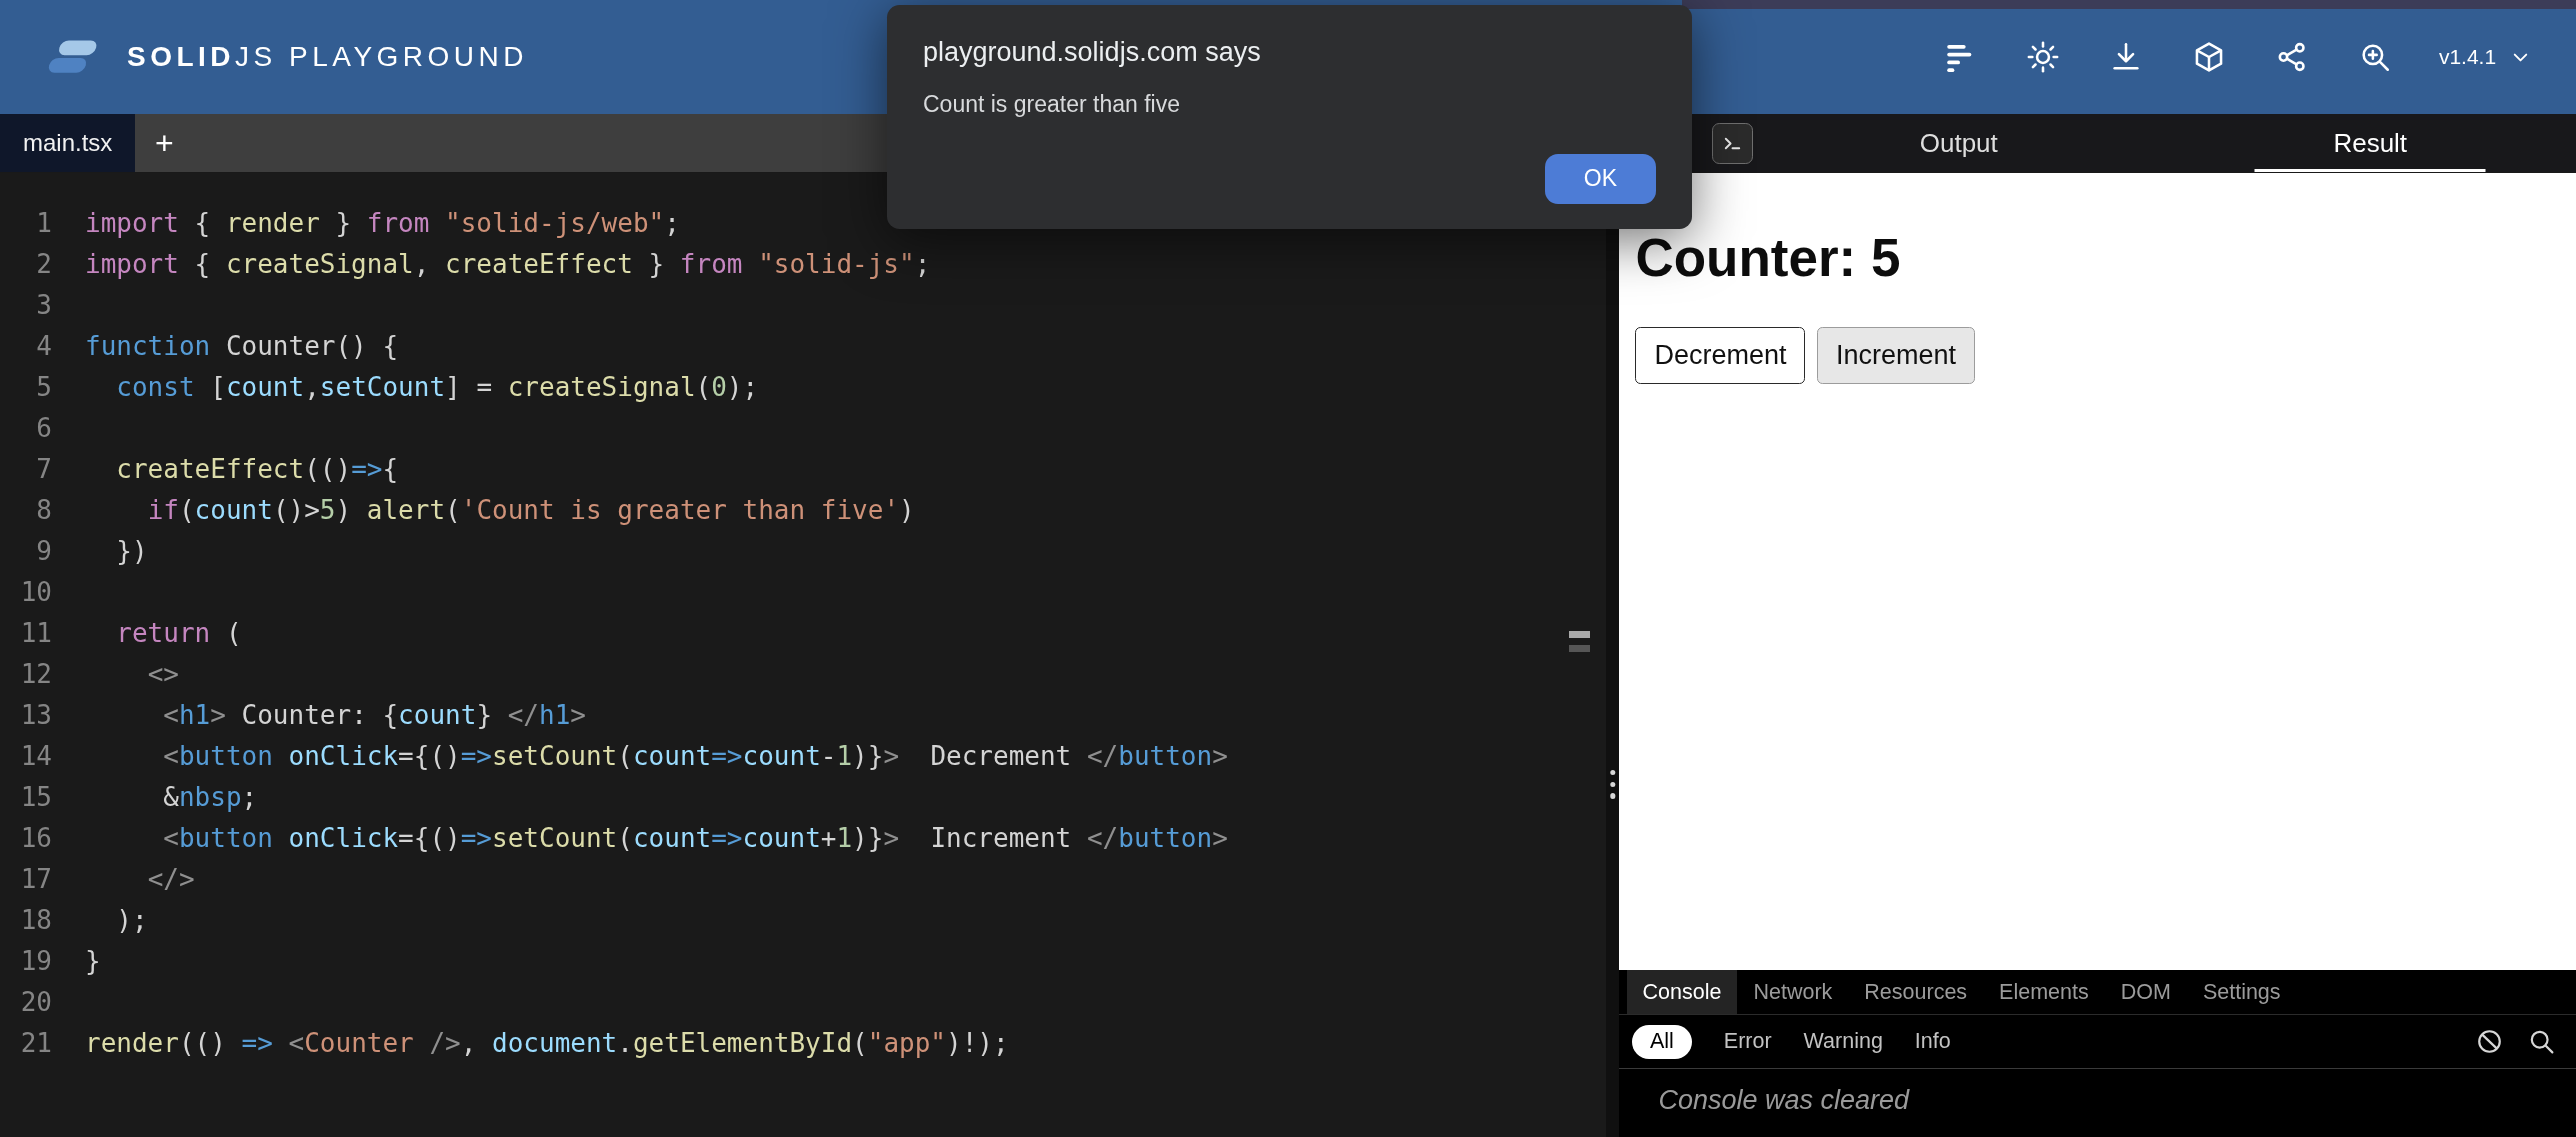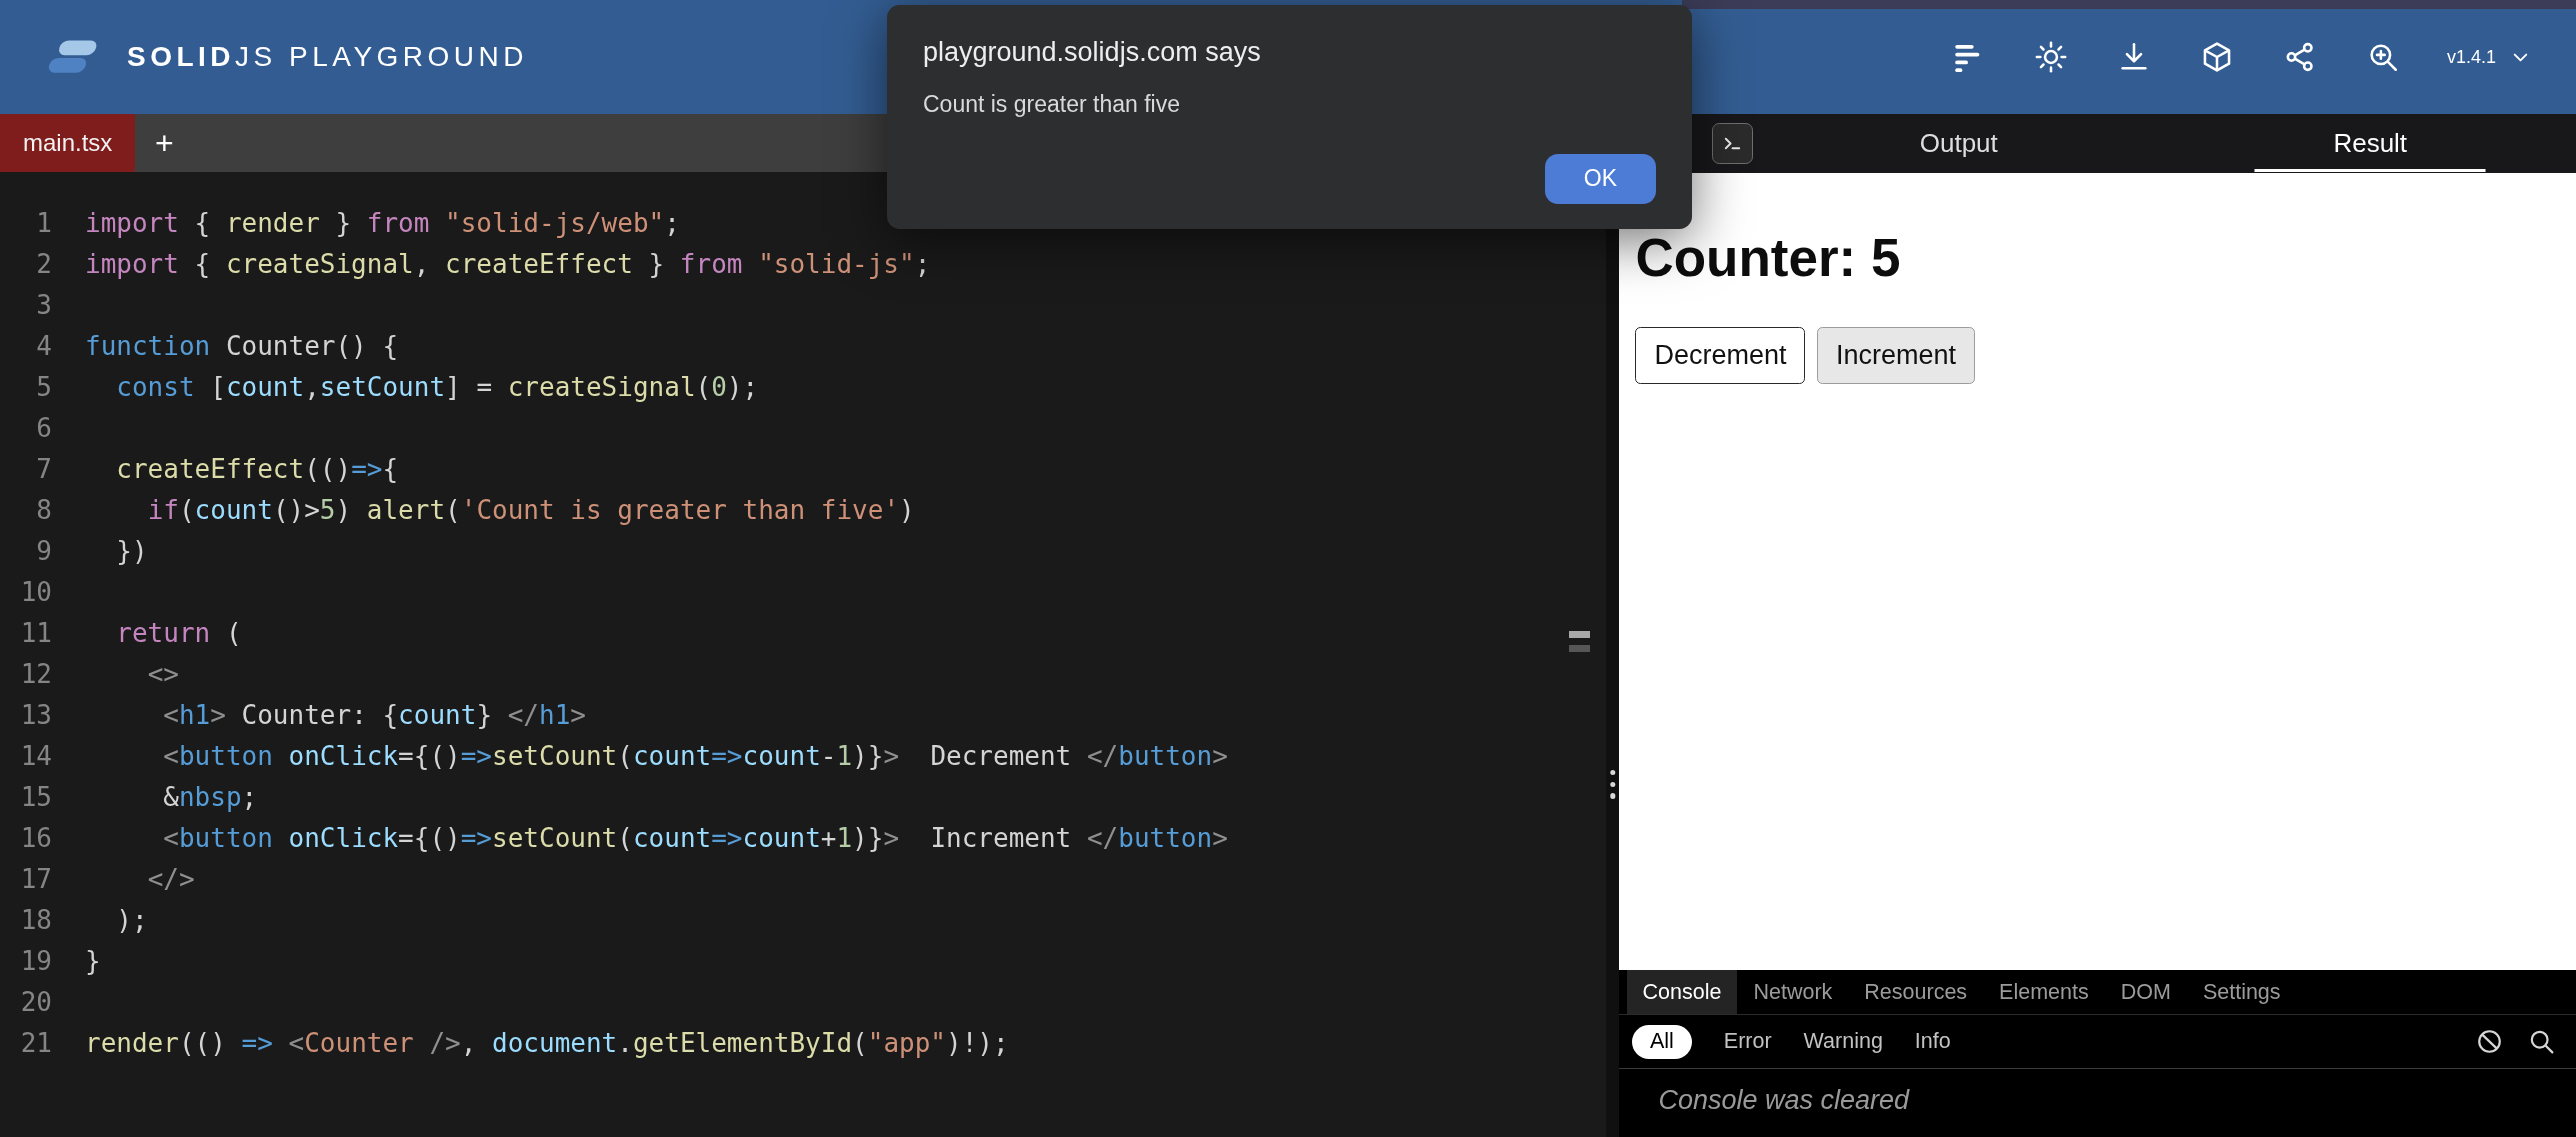--- a/index.html
+++ b/index.html
@@ -12,26 +12,26 @@
   
   .header{position:absolute;top:0;left:0;width:100%;height:114px;background:var(--header-bg,#335d92);
     display:flex;align-items:center;padding:0 39px;box-sizing:border-box;z-index:2;}
   .logo{width:63px;height:48px;flex:none;}
   .brand{margin-left:25px;color:#fff;font-size:28px;letter-spacing:4.5px;white-space:nowrap;}
   .brand .b{font-weight:800;}
   .brand .l{font-weight:400;}
   .header-right{margin-left:auto;display:flex;align-items:center;gap:45px;padding-right:5.4px;}
   .hicon{width:38px;height:38px;display:flex;align-items:center;justify-content:center;cursor:pointer;}
   .hicon svg{width:34px;height:34px;}
-  .version{display:flex;align-items:center;gap:12.5px;color:#fff;font-size:18px;cursor:pointer;}
+  .version{display:flex;align-items:center;gap:12.5px;color:#fff;font-size:21px;cursor:pointer;}
   .version svg{width:23px;height:23px;}
   
   .tabrow{position:absolute;top:114px;left:0;width:100%;height:58px;display:flex;z-index:1;}
   .tabrow-left{width:1606px;background:#3e3e3e;display:flex;align-items:center;box-sizing:border-box;}
-  .file-tab{height:100%;display:flex;align-items:center;padding:0 23px;color:#f2f2f2;font-size:24px;cursor:pointer;background:#7f1d1d;}
+  .file-tab{height:100%;display:flex;align-items:center;padding:0 23px;color:#f2f2f2;font-size:24px;cursor:pointer;background:#0f172a;}
   .add-tab{color:#fff;font-size:32px;font-weight:300;padding:0 19.7px;cursor:pointer;line-height:54px;}
   .tabrow-right{flex:1;background:#18181b;display:flex;align-items:center;}
   .terminal-btn{margin-left:106px;width:41px;height:41px;border:1.8px solid #6f6f6f;border-radius:7.2px;background:#2b2b2b;
     display:flex;align-items:center;justify-content:center;cursor:pointer;flex:none;box-sizing:border-box;}
   .terminal-btn svg{width:23px;height:23px;}
   .panel-tab{flex:1;height:100%;display:flex;align-items:center;justify-content:center;color:#dedede;font-size:26px;position:relative;cursor:pointer;}
   .panel-tab.active{color:#fff;}
   .panel-tab.active::after{content:"";position:absolute;bottom:0;left:50%;transform:translateX(-50%);
     width:231px;height:2.7px;background:var(--active-underline,#fff);}
   

